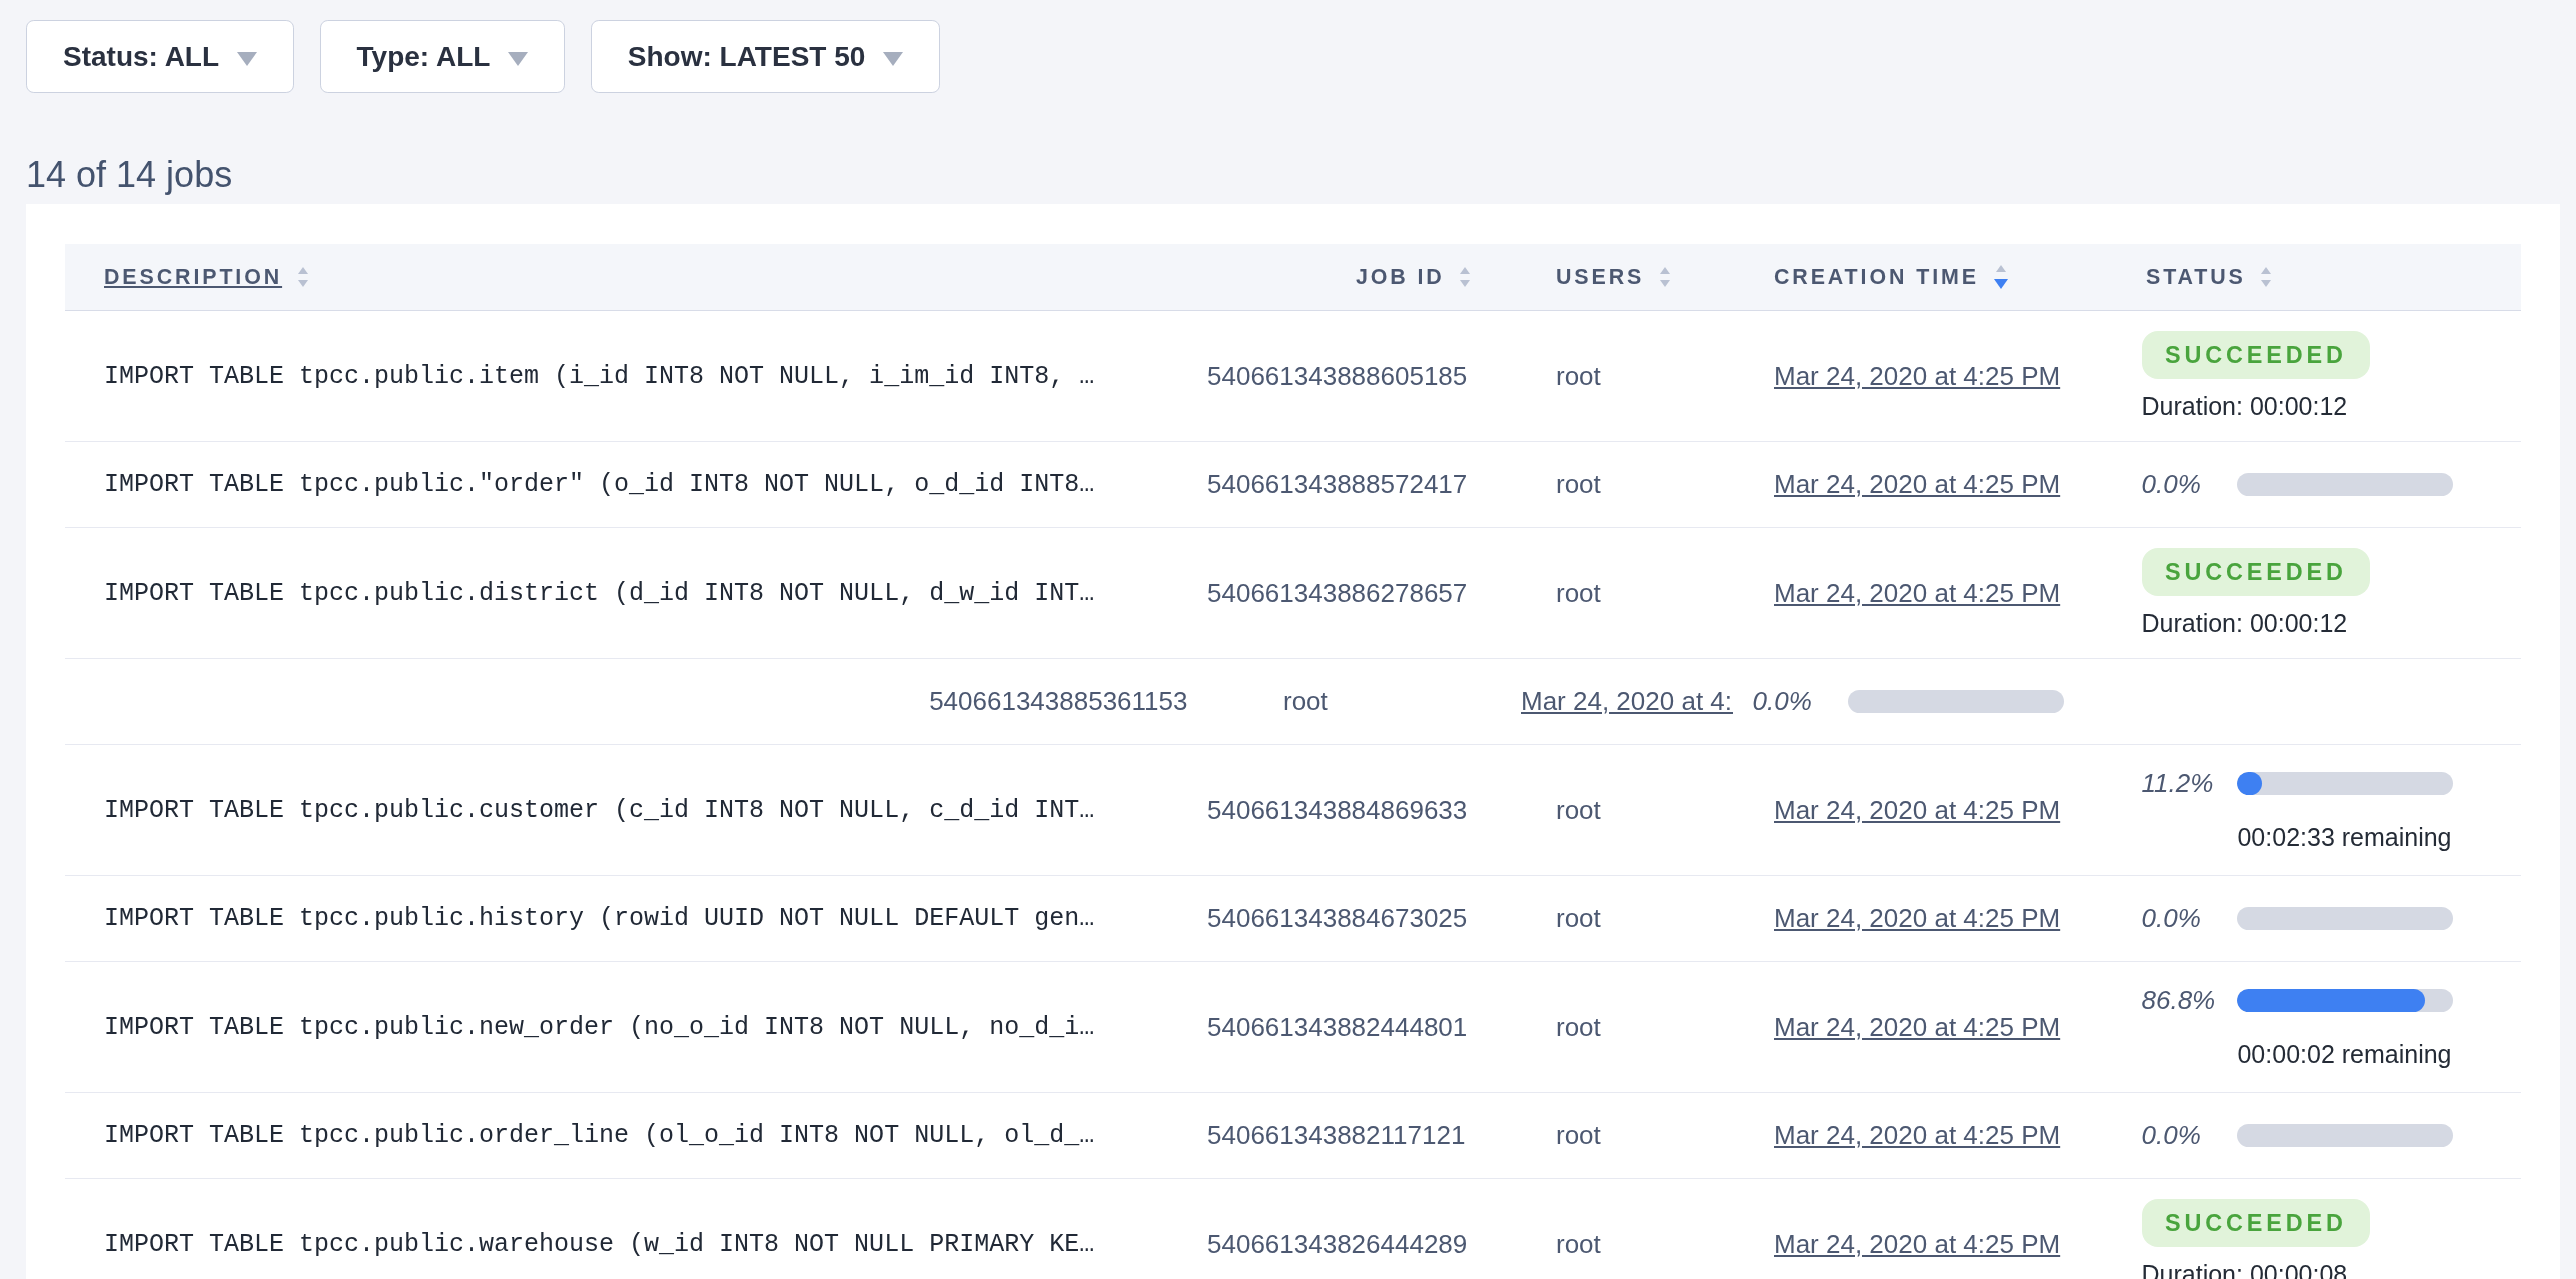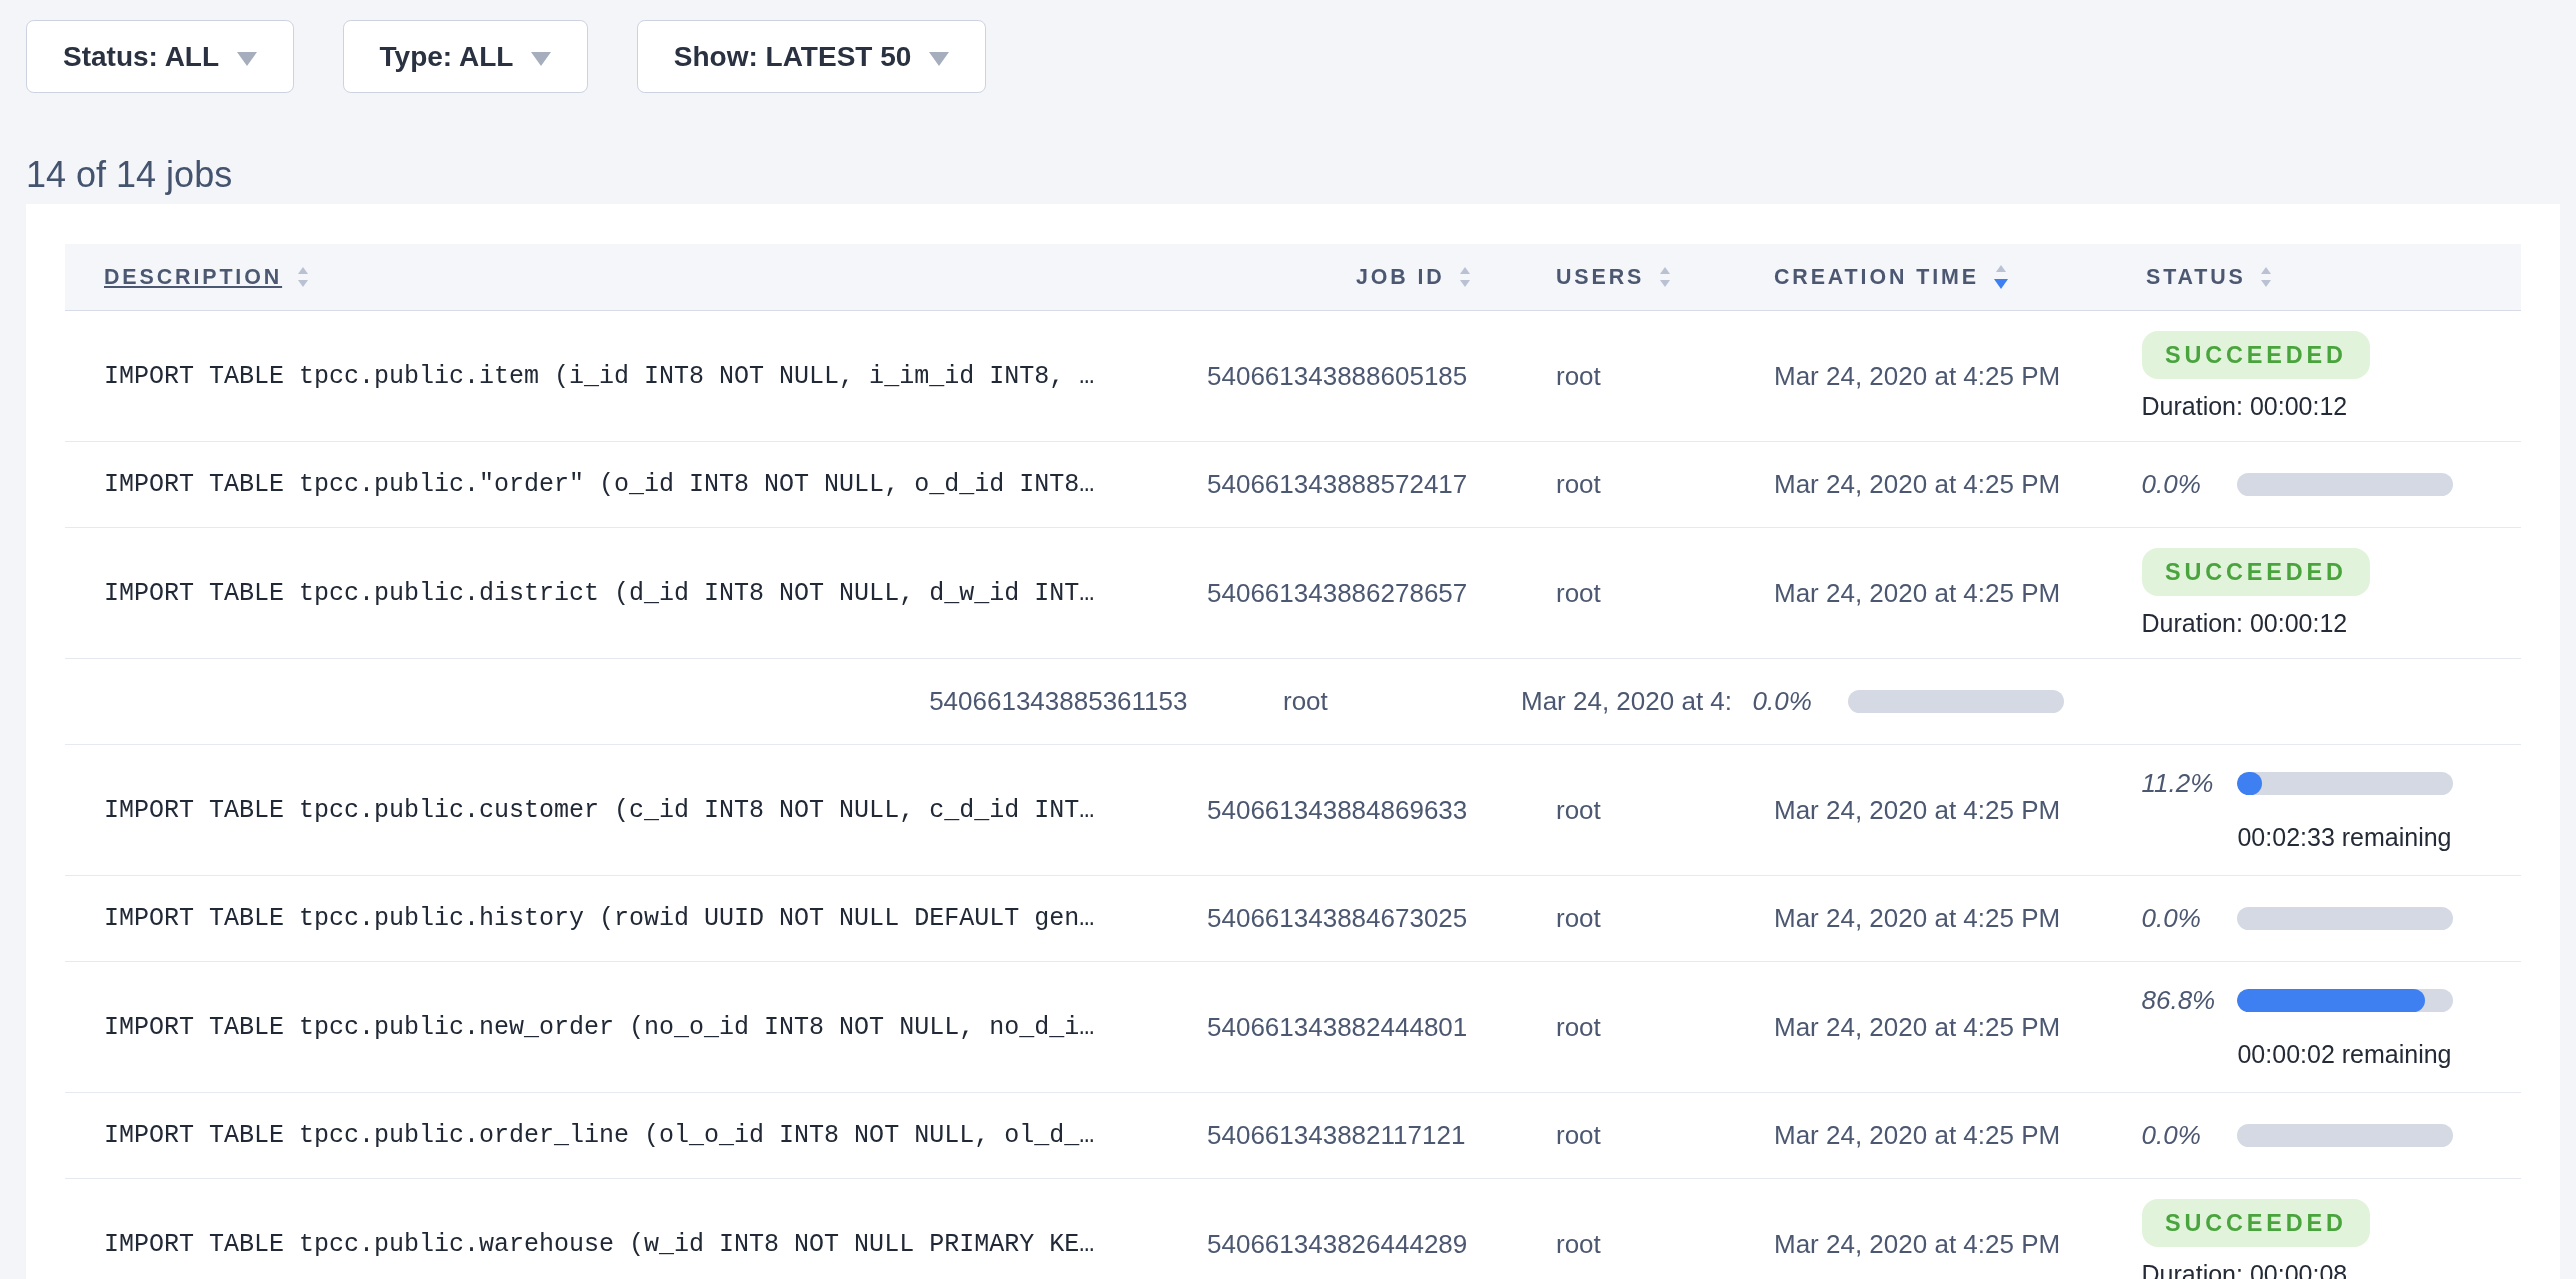--- a/index.html
+++ b/index.html
@@ -9,21 +9,21 @@
     background: #f4f5f9;
     font-family: "Liberation Sans", sans-serif;
     color: #242b36;
     overflow: hidden;
     position: relative;
   }
 
   
   .filter-bar {
     position: absolute; left: 26px; top: 20.4px;
-    display: flex; gap: 49px;
+    display: flex; gap: 26px;
   }
   .filter-btn {
     height: 73px;
     background: #ffffff;
     border: 1.9px solid #ccd2e0;
     border-radius: 7.8px;
     display: inline-flex; align-items: center; gap: 17.5px;
     padding: 0 36px;
     font-family: "Liberation Sans", sans-serif;
     font-weight: 700; font-size: 28px; color: #2a3140;
@@ -97,21 +97,21 @@
   .tr.short { height: 86px; }
 
   .td { overflow: hidden; white-space: nowrap; }
   .td-desc {
     padding-left: 39px;
     font-family: "Liberation Mono", "DejaVu Sans Mono", monospace;
     font-size: 25px; color: #212936;
   }
   .td-job   { text-align: right; padding-right: 19.5px; font-size: 26px; color: #4c5871; }
   .td-users { padding-left: 76px; font-size: 26px; color: #4c5871; }
-  .td-created { padding-left: 41px; font-size: 26px; color: #4c5871; }
+  .td-created { padding-left: 41px; font-size: 26px; color: #4c5871; text-decoration: underline; }
   .td-status { padding-left: 19.5px; overflow: visible; }
 
   
   .badge {
     display: inline-block;
     font-weight: 700; font-size: 23.4px; letter-spacing: 3.9px;
     padding: 10.7px 23.4px; border-radius: 16px;
   }
   .duration { margin-top: 12.7px; font-size: 25px; color: #242b36; }
 

